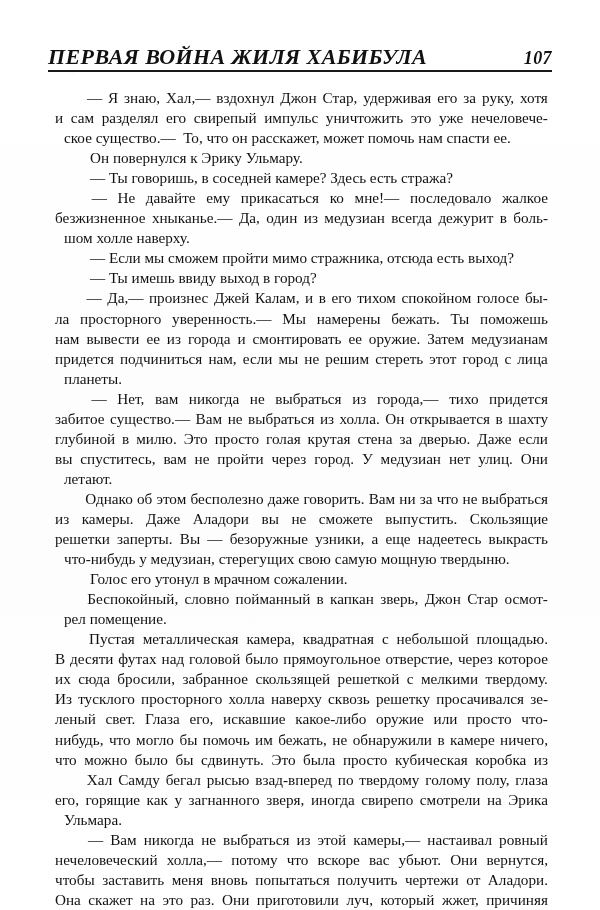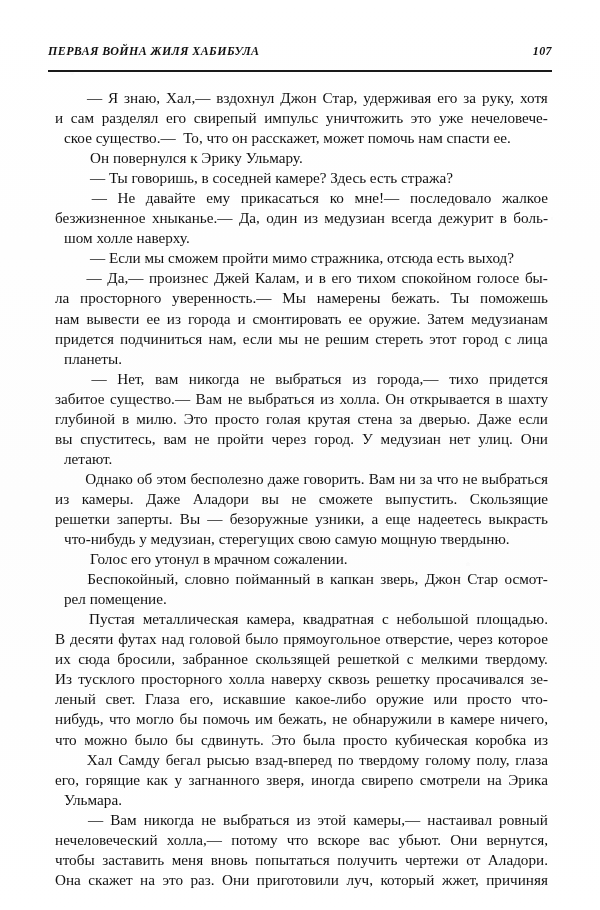--- a/index.html
+++ b/index.html
@@ -49,31 +49,31 @@
     width: 504px;
     display: flex;
     align-items: baseline;
     justify-content: space-between;
   }
 
   .running-head-title {
     font-family: "Liberation Serif", "DejaVu Serif", serif;
     font-weight: bold;
     font-style: italic;
-    font-size: 12px;
+    font-size: 22px;
     letter-spacing: 0.4px;
     white-space: nowrap;
     color: #111;
   }
 
   .folio {
     font-family: "Liberation Serif", "DejaVu Serif", serif;
     font-weight: bold;
     font-style: italic;
-    font-size: 12px;
+    font-size: 18px;
     letter-spacing: 0.4px;
     color: #111;
   }
 
   .head-rule {
     position: absolute;
     left: 48px;
     top: 70px;
     width: 504px;
     height: 1.6px;
@@ -188,20 +188,23 @@
             <span>дежурит</span>
             <span>в</span>
             <span>боль-</span>
           </div>
           <div class="ln flush">шом холле наверху.</div>
         </div>
         <div class="lines">
           <div class="ln flush indent">— Если мы сможем пройти мимо стражника, отсюда есть выход?</div>
         </div>
         <div class="lines">
+          <div class="ln flush indent">— Ты имешь ввиду выход в город?</div>
+        </div>
+        <div class="lines">
           <div class="ln just">
             <span style="display: inline-block; width: 26px;"></span>
             <span>—</span>
             <span>Да,—</span>
             <span>произнес</span>
             <span>Джей</span>
             <span>Калам,</span>
             <span>и</span>
             <span>в</span>
             <span>его</span>

